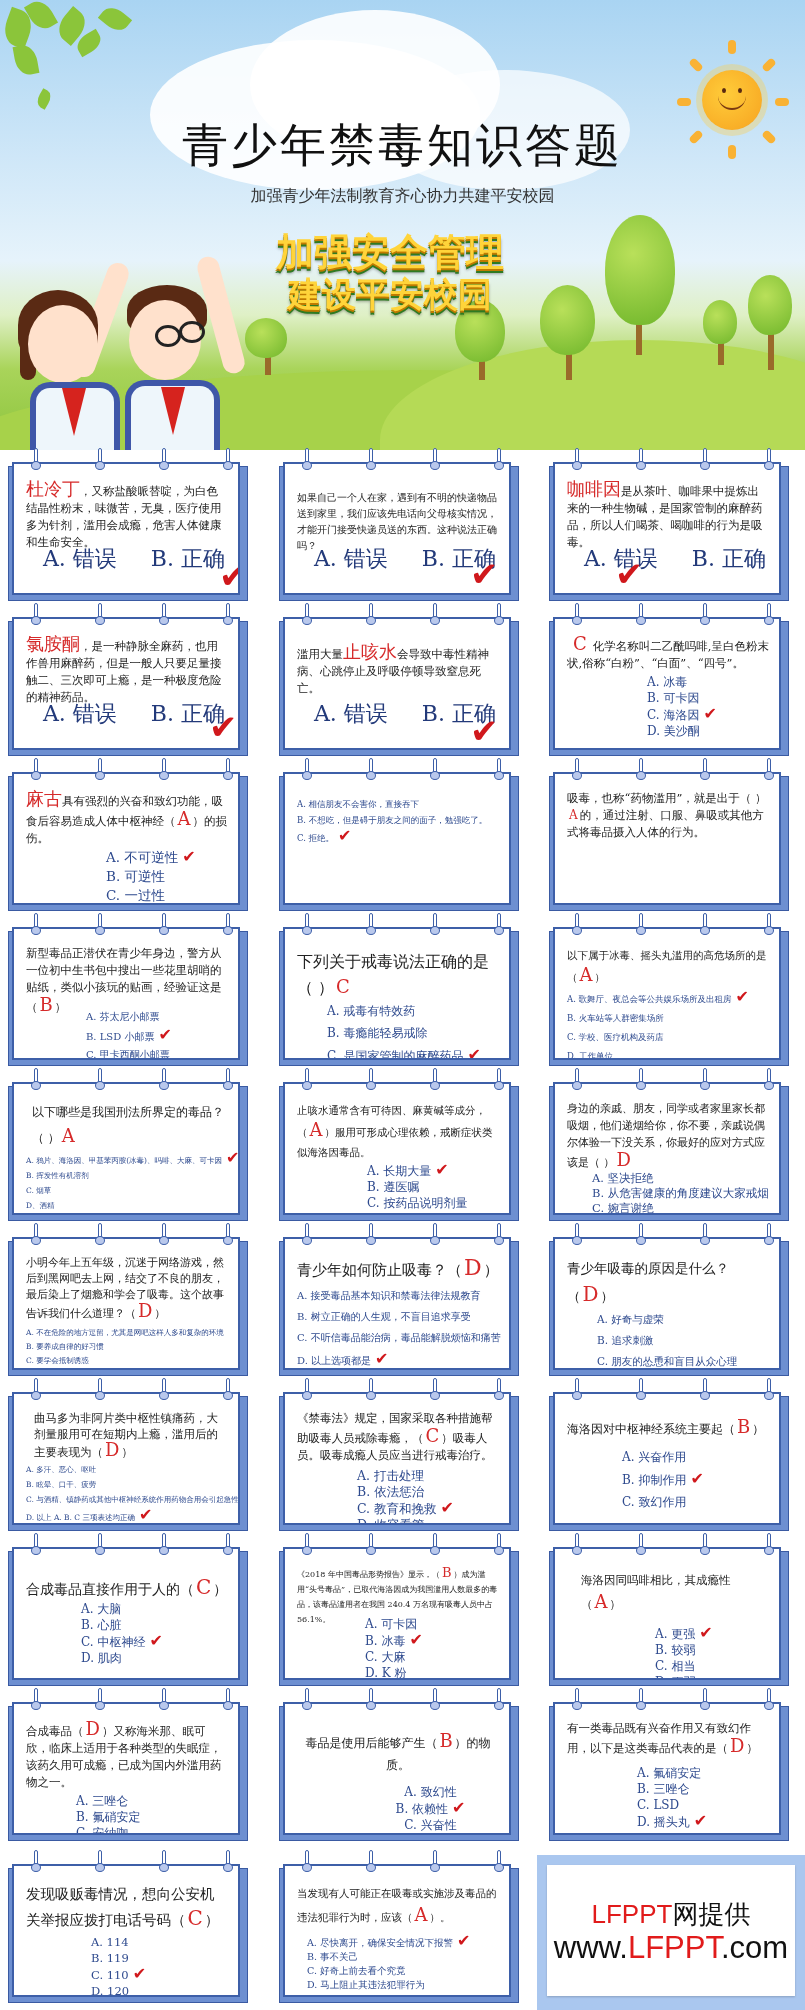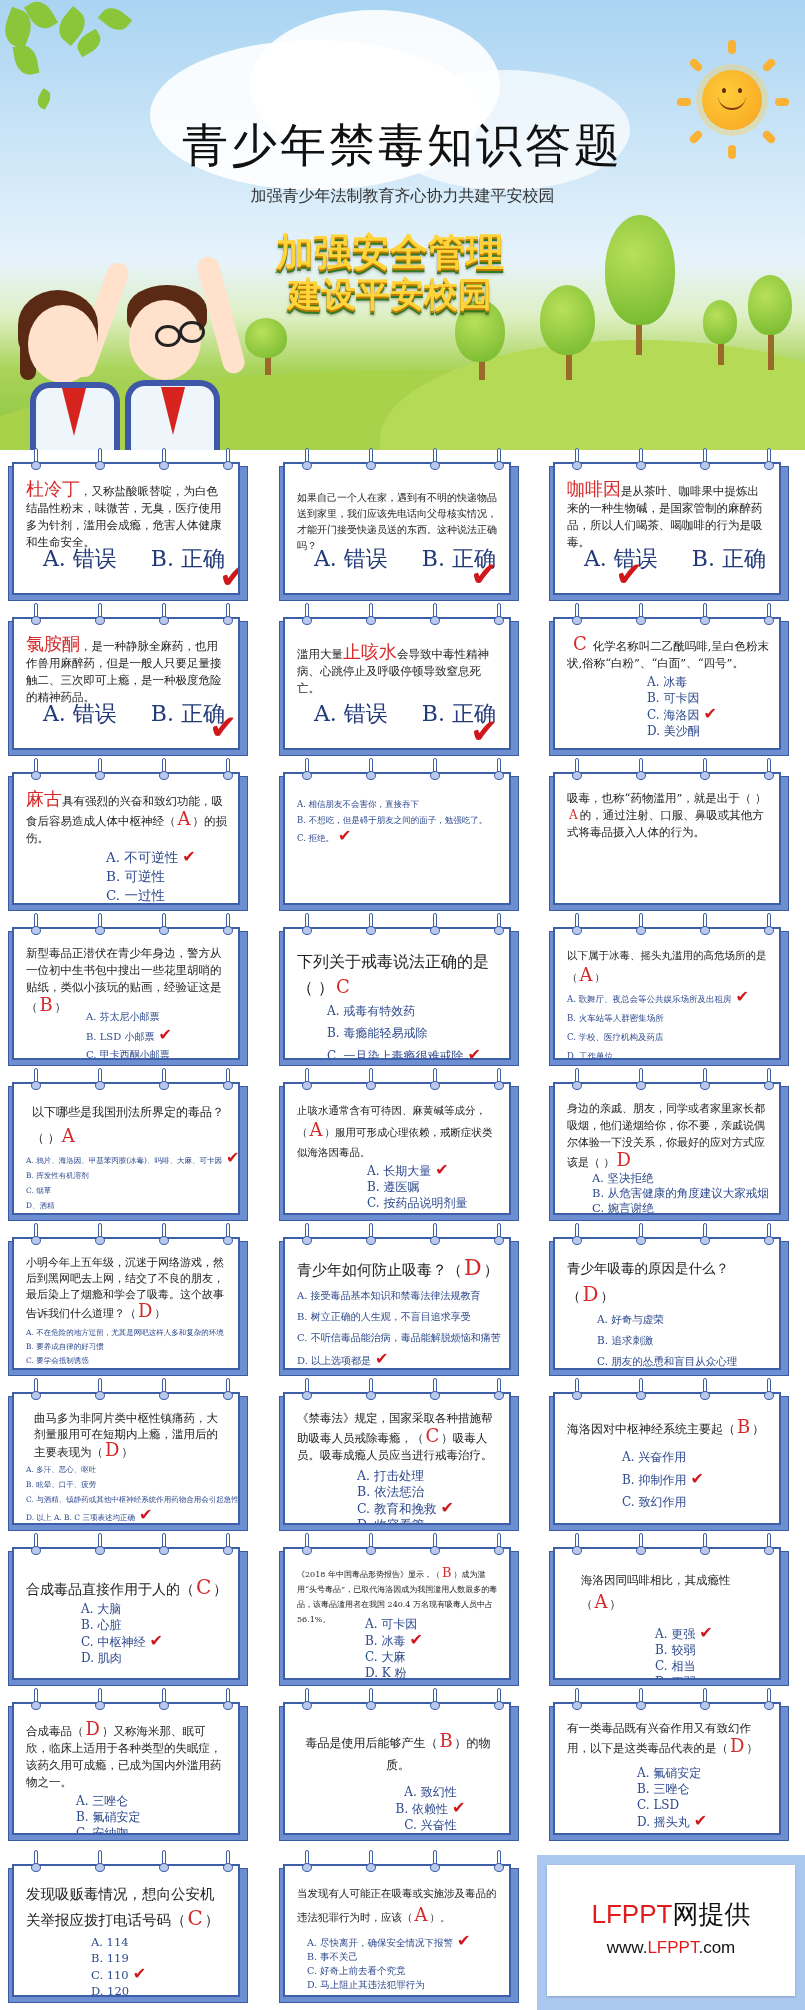--- a/index.html
+++ b/index.html
@@ -89,21 +89,21 @@
   .logo-box {
     position: absolute; left: 537px; top: 1855px; width: 268px; height: 155px;
     background: #aac7ef; padding: 10px 10px 14px 10px;
   }
   .logo-inner {
     width: 100%; height: 100%; background: #ffffff; display: flex; flex-direction: column; justify-content: center; align-items: center;
     box-shadow: 0 1px 2px rgba(0,0,0,.2);
     font-family: "Liberation Sans", "DejaVu Sans", sans-serif;
   }
   .logo-l1 { font-size: 26px; color: #111; line-height: 34px; }
-  .logo-l2 { font-size: 17px; color: #111; line-height: 34px; }
+  .logo-l2 { font-size: 31px; color: #111; line-height: 34px; }
   .red { color: #e11b1b; }
 </style>
 </head>
 <body>
 
 <section class="hero">
   <div class="cloud c1"></div>
   <div class="cloud c2"></div>
   <div class="cloud c3"></div>
 
@@ -450,21 +450,21 @@
       </div>
   </article>
 
   <article class="card" style="left:283px;top:925px;">
     <div class="back"></div>
     <div class="sheet">
       <p class="q big" style="padding-top:4px;"><span>下列关于戒毒说法正确的是（ ）</span><span class="ans">C</span></p>
       <div class="opts" style="padding-left:30px;line-height:22px;">
         <div class="opt">A. 戒毒有特效药</div>
         <div class="opt">B. 毒瘾能轻易戒除</div>
-        <div class="opt"><span>C. 一旦染上毒瘾很难戒除</span><span class="check">✔</span></div>
+        <div class="opt"><span>C. 是国家管制的麻醉药品</span><span class="check">✔</span></div>
       </div>
     </div>
     <div class="ring" style="left:20px;">
         <div class="bar"></div>
         <div class="hole"></div>
       </div>
     <div class="ring" style="left:84px;">
         <div class="bar"></div>
         <div class="hole"></div>
       </div>

